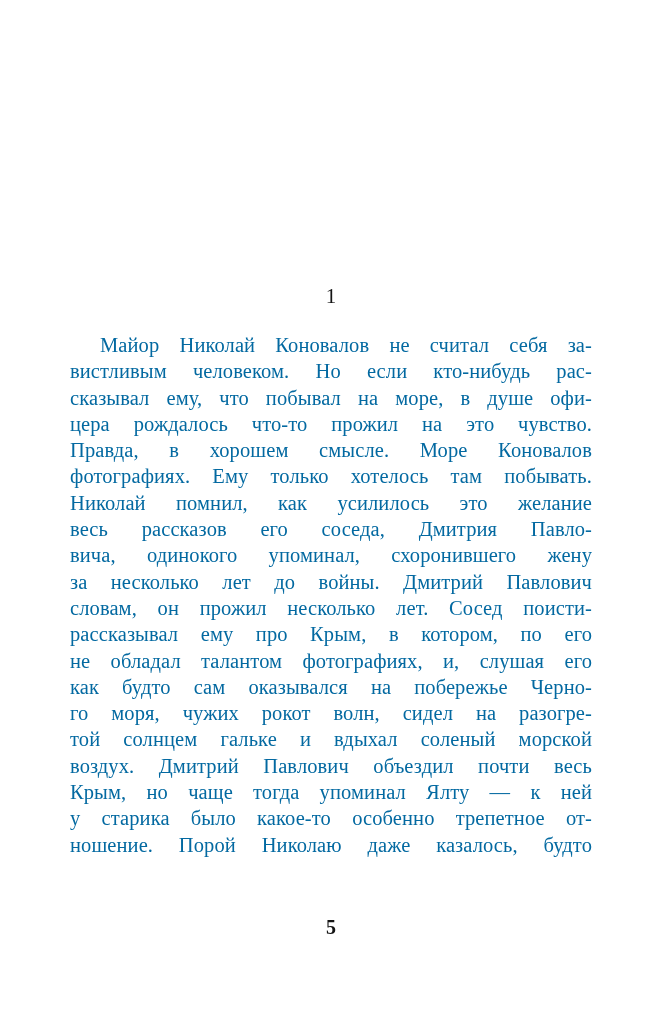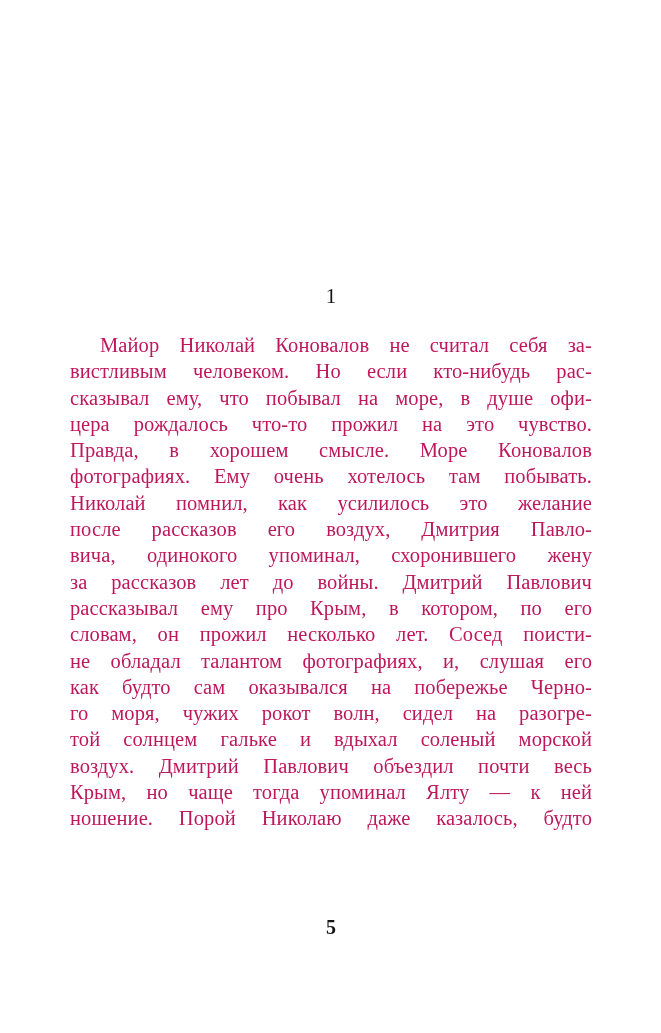--- a/index.html
+++ b/index.html
@@ -26,21 +26,21 @@
     line-height: 24px;
     color: #141414;
   }
   .text-block {
     position: absolute;
     top: 332px;
     left: 70px;
     width: 522px;
     font-size: 20.5px;
     line-height: 26.3px;
-    color: #be185d;
+    color: #0369a1;
   }
   .text-line {
     text-align: justify;
     text-align-last: justify;
     white-space: normal;
     letter-spacing: 0.1px;
   }
   .text-line.first-line {
     text-indent: 30px;
   }
@@ -60,30 +60,31 @@
 
 <div class="book-page">
   <div class="chapter-number">1</div>
 
   <div class="text-block">
       <div class="text-line first-line">Майор Николай Коновалов не считал себя за-</div>
       <div class="text-line">вистливым человеком. Но если кто-нибудь рас-</div>
       <div class="text-line">сказывал ему, что побывал на море, в душе офи-</div>
       <div class="text-line">цера рождалось что-то прожил на это чувство.</div>
       <div class="text-line">Правда, в хорошем смысле. Море Коновалов</div>
-      <div class="text-line">фотографиях. Ему очень хотелось там побывать.</div>
+      <div class="text-line">фотографиях. Ему только хотелось там побывать.</div>
       <div class="text-line">Николай помнил, как усилилось это желание</div>
-      <div class="text-line">после рассказов его воздух, Дмитрия Павло-</div>
+      <div class="text-line">весь рассказов его соседа, Дмитрия Павло-</div>
       <div class="text-line">вича, одинокого упоминал, схоронившего жену</div>
-      <div class="text-line">за рассказов лет до войны. Дмитрий Павлович</div>
+      <div class="text-line">за несколько лет до войны. Дмитрий Павлович</div>
+      <div class="text-line">словам, он прожил несколько лет. Сосед поисти-</div>
       <div class="text-line">рассказывал ему про Крым, в котором, по его</div>
-      <div class="text-line">словам, он прожил несколько лет. Сосед поисти-</div>
       <div class="text-line">не обладал талантом фотографиях, и, слушая его</div>
       <div class="text-line">как будто сам оказывался на побережье Черно-</div>
       <div class="text-line">го моря, чужих рокот волн, сидел на разогре-</div>
       <div class="text-line">той солнцем гальке и вдыхал соленый морской</div>
       <div class="text-line">воздух. Дмитрий Павлович объездил почти весь</div>
       <div class="text-line">Крым, но чаще тогда упоминал Ялту — к ней</div>
+      <div class="text-line">у старика было какое-то особенно трепетное от-</div>
       <div class="text-line">ношение. Порой Николаю даже казалось, будто</div>
     </div>
 
   <div class="page-number">5</div>
 </div>
 
 </body></html>

